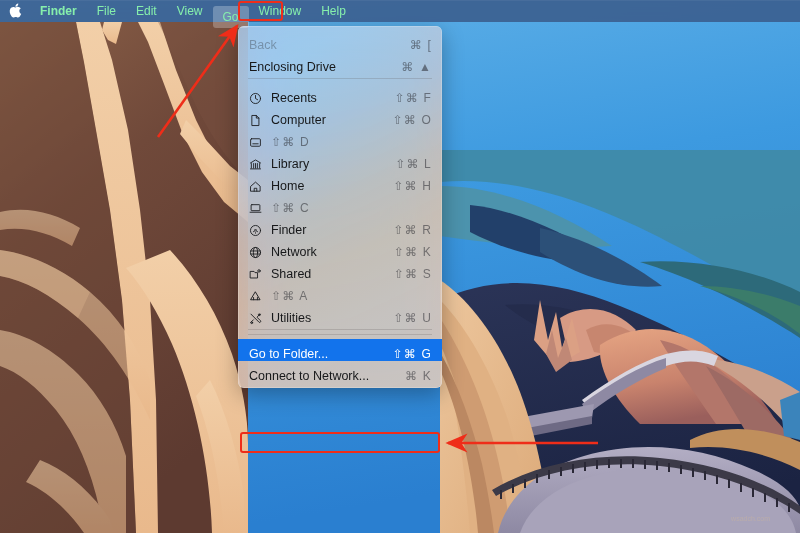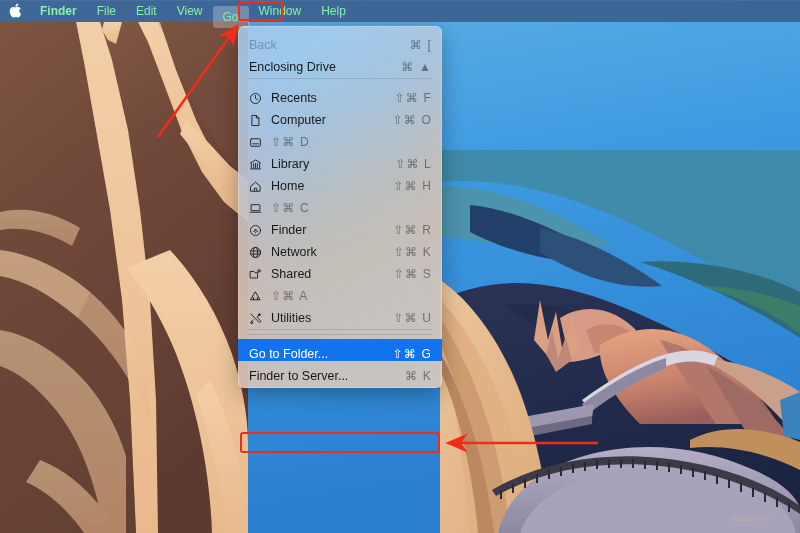--- a/index.html
+++ b/index.html
@@ -371,21 +371,21 @@
       <span class="mlabel">Utilities</span>
       <span class="mkey">⇧⌘ U</span>
     </div>
     <div class="msep"></div>
     <div class="msep"></div>
     <div class="mrow sel noicon">
       <span class="mlabel">Go to Folder...</span>
       <span class="mkey">⇧⌘ G</span>
     </div>
     <div class="mrow noicon">
-      <span class="mlabel">Finder to Server...</span>
+      <span class="mlabel">Connect to Network...</span>
       <span class="mkey">⌘ K</span>
     </div>
   </div>
 
 <svg id="annot" viewBox="0 0 800 533">
   <defs>
     <marker id="ah" markerWidth="9" markerHeight="9" refX="7.5" refY="4.5" orient="auto">
       <path d="M0,0.8 L8.5,4.5 L0,8.2 L2.4,4.5 Z" fill="#ef2d19"></path>
     </marker>
   </defs>

